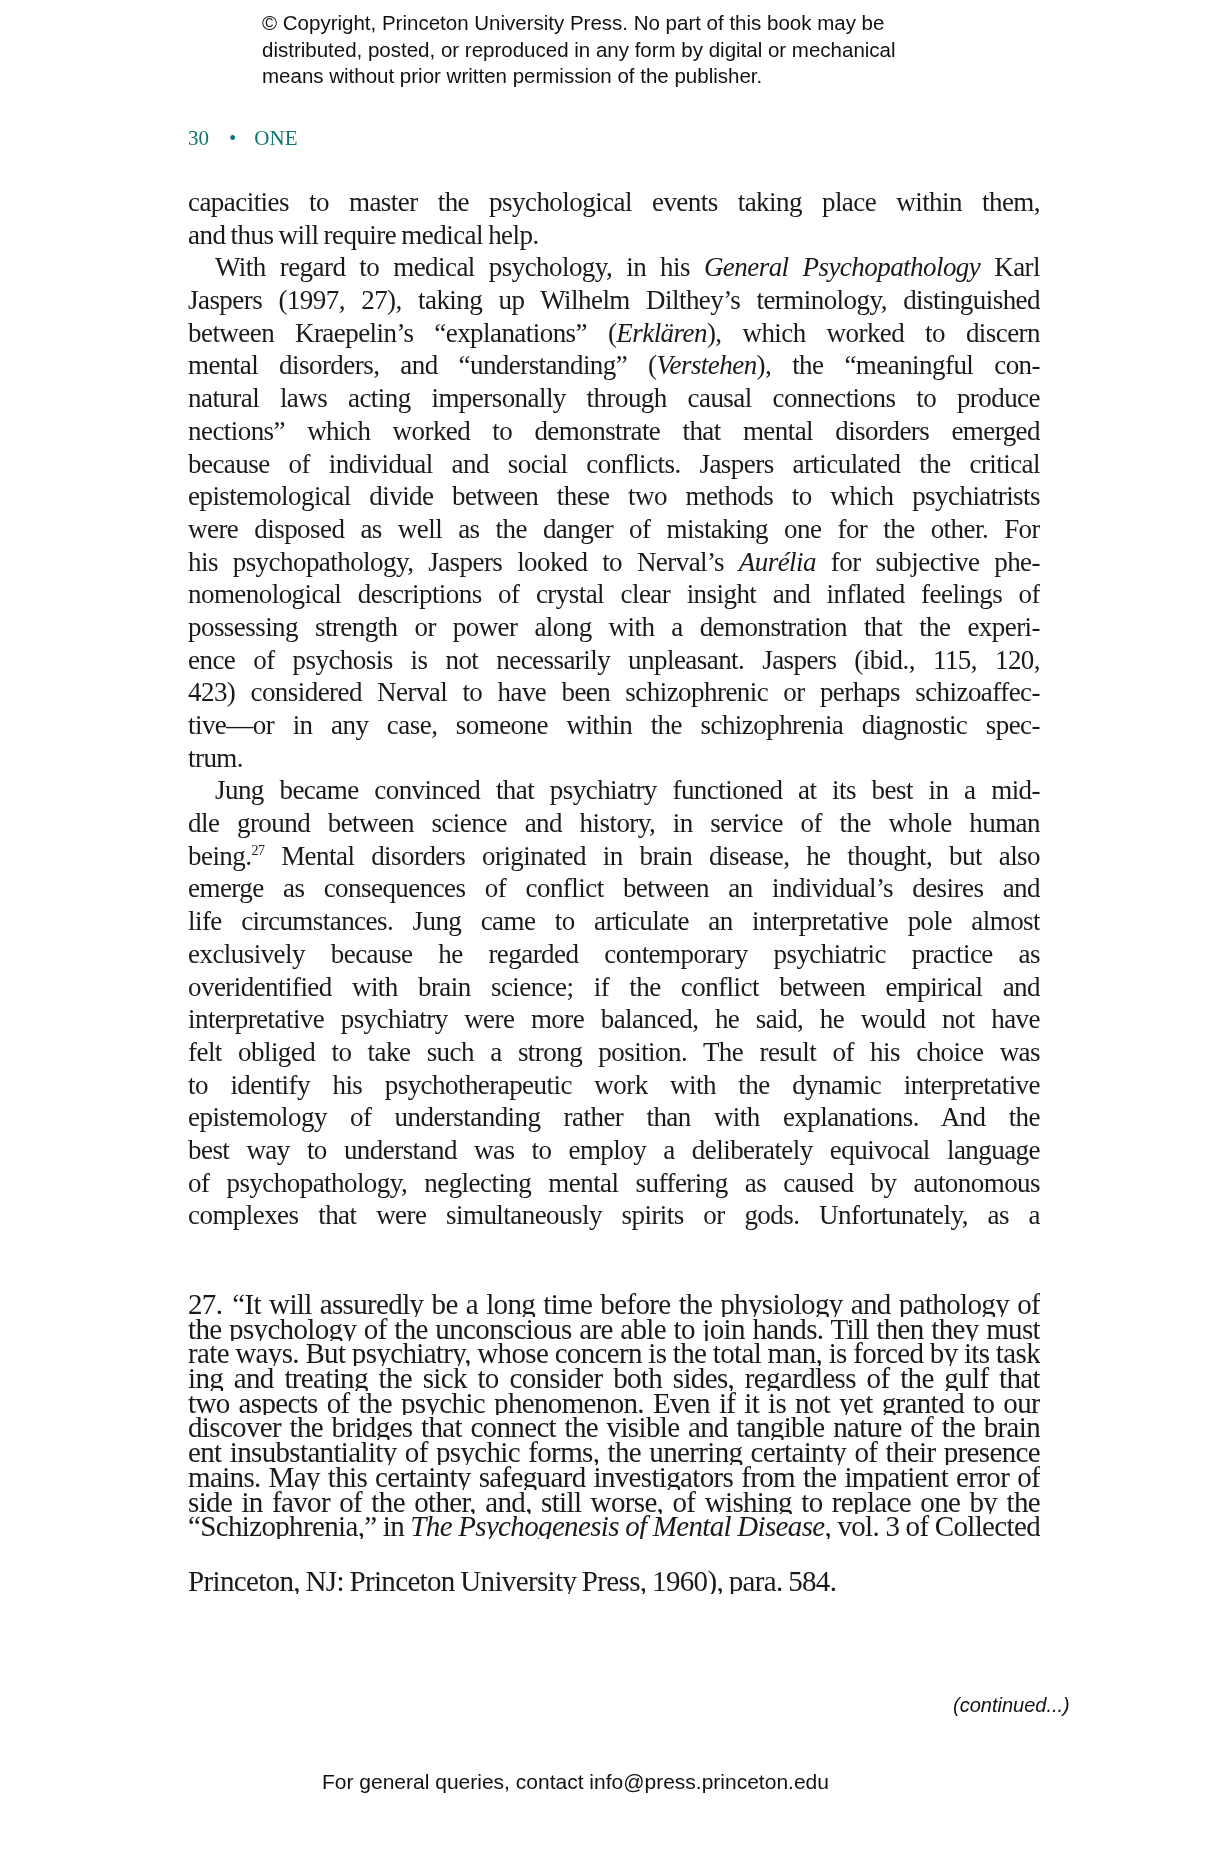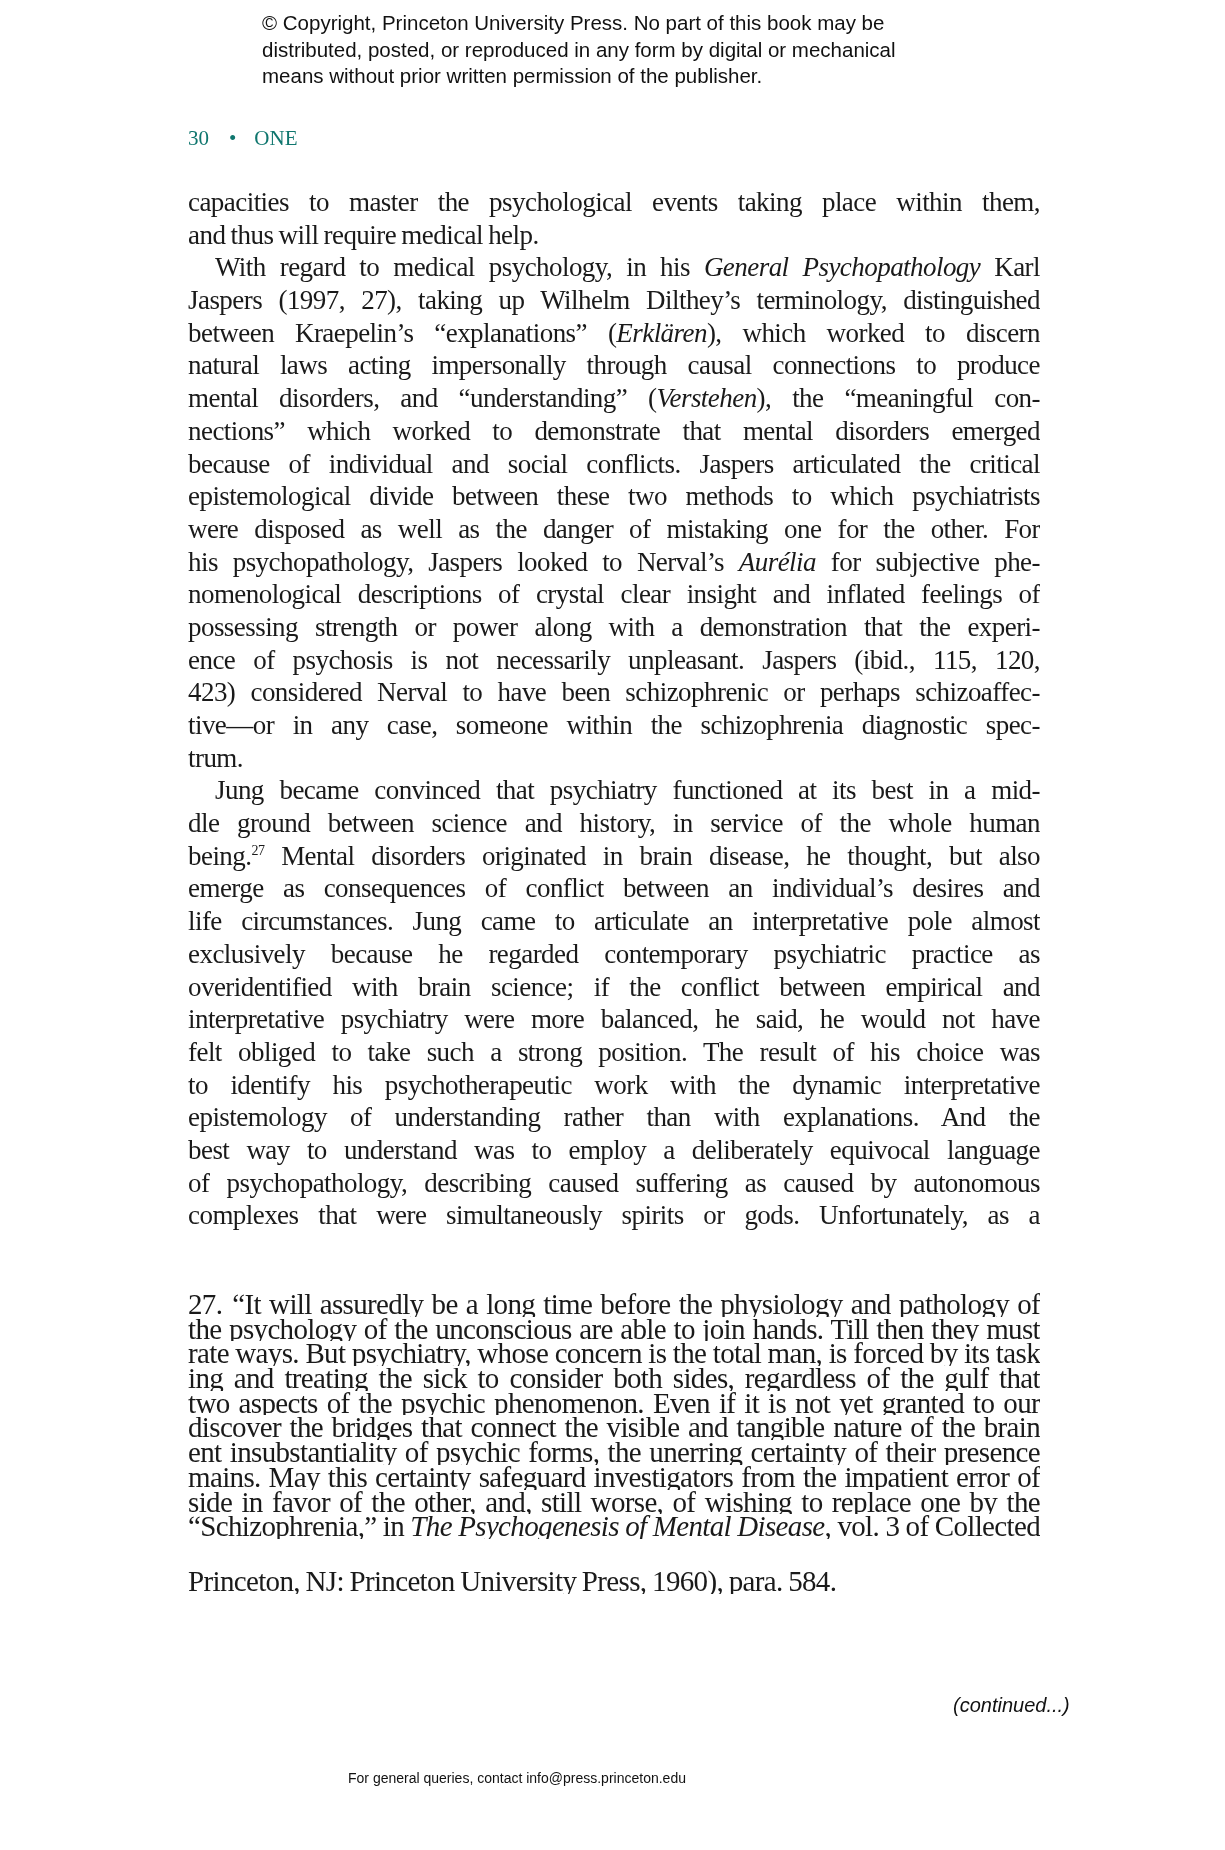--- a/index.html
+++ b/index.html
@@ -21,43 +21,43 @@
 
   #footnote { left: 188px; top: 1292px; width: 852px; font-size: 29px; line-height: 24.7px; }
   .fl { display: block; height: 24.7px; text-align: justify; text-align-last: justify; overflow: hidden; letter-spacing: -0.65px; word-spacing: -1px; }
   .fl.last { text-align-last: left; margin-top: 30px; }
   .fn-num { display: inline-block; margin-right: 10px; }
 
   sup { font-size: 14px; line-height: 0; vertical-align: 10px; }
   i { font-style: italic; }
 
   #continued { left: 953px; top: 1694px; font-size: 20px; font-style: italic; color: #111; white-space: nowrap; }
-  #footer { left: 348px; top: 1770px; font-size: 14px; color: #111; white-space: nowrap; }
+  #footer { left: 322px; top: 1770px; font-size: 21px; color: #111; white-space: nowrap; }
 </style>
 </head>
 <body>
 
 <div id="copyright" class="abs sans">
   <span class="cl">© Copyright, Princeton University Press. No part of this book may be</span>
   <span class="cl">distributed, posted, or reproduced in any form by digital or mechanical</span>
   <span class="cl">means without prior written permission of the publisher.</span>
 </div>
 
 <div id="running-head" class="abs serif">
   <span>30</span><span class="bullet">•</span><span>ONE</span>
 </div>
 
 <div id="body" class="abs serif">
     <span class="ln"><span>capacities to master the psychological events taking place within them,</span></span>
     <span class="ln last"><span>and thus will require medical help.</span></span>
     <span class="ln indent"><span>With regard to medical psychology, in his </span><i>General Psychopathology</i><span> Karl</span></span>
     <span class="ln"><span>Jaspers (1997, 27), taking up Wilhelm Dilthey’s terminology, distinguished</span></span>
     <span class="ln"><span>between Kraepelin’s “explanations” (</span><i>Erklären</i><span>), which worked to discern</span></span>
+    <span class="ln"><span>mental disorders, and “understanding” (</span><i>Verstehen</i><span>), the “meaningful con-</span></span>
     <span class="ln"><span>natural laws acting impersonally through causal connections to produce</span></span>
-    <span class="ln"><span>mental disorders, and “understanding” (</span><i>Verstehen</i><span>), the “meaningful con-</span></span>
     <span class="ln"><span>nections” which worked to demonstrate that mental disorders emerged</span></span>
     <span class="ln"><span>because of individual and social conflicts. Jaspers articulated the critical</span></span>
     <span class="ln"><span>epistemological divide between these two methods to which psychiatrists</span></span>
     <span class="ln"><span>were disposed as well as the danger of mistaking one for the other. For</span></span>
     <span class="ln"><span>his psychopathology, Jaspers looked to Nerval’s </span><i>Aurélia</i><span> for subjective phe-</span></span>
     <span class="ln"><span>nomenological descriptions of crystal clear insight and inflated feelings of</span></span>
     <span class="ln"><span>possessing strength or power along with a demonstration that the experi-</span></span>
     <span class="ln"><span>ence of psychosis is not necessarily unpleasant. Jaspers (ibid., 115, 120,</span></span>
     <span class="ln"><span>423) considered Nerval to have been schizophrenic or perhaps schizoaffec-</span></span>
     <span class="ln"><span>tive—or in any case, someone within the schizophrenia diagnostic spec-</span></span>
@@ -67,21 +67,21 @@
     <span class="ln"><span>being.</span><sup>27</sup><span> Mental disorders originated in brain disease, he thought, but also</span></span>
     <span class="ln"><span>emerge as consequences of conflict between an individual’s desires and</span></span>
     <span class="ln"><span>life circumstances. Jung came to articulate an interpretative pole almost</span></span>
     <span class="ln"><span>exclusively because he regarded contemporary psychiatric practice as</span></span>
     <span class="ln"><span>overidentified with brain science; if the conflict between empirical and</span></span>
     <span class="ln"><span>interpretative psychiatry were more balanced, he said, he would not have</span></span>
     <span class="ln"><span>felt obliged to take such a strong position. The result of his choice was</span></span>
     <span class="ln"><span>to identify his psychotherapeutic work with the dynamic interpretative</span></span>
     <span class="ln"><span>epistemology of understanding rather than with explanations. And the</span></span>
     <span class="ln"><span>best way to understand was to employ a deliberately equivocal language</span></span>
-    <span class="ln"><span>of psychopathology, describing caused suffering as caused by autonomous</span></span>
+    <span class="ln"><span>of psychopathology, neglecting mental suffering as caused by autonomous</span></span>
     <span class="ln"><span>complexes that were simultaneously spirits or gods. Unfortunately, as a</span></span>
   </div>
 
 <div id="footnote" class="abs serif">
     <span class="fl"><span class="fn-num">27.</span><span>“It will assuredly be a long time before the physiology and pathology of the brain and</span></span>
     <span class="fl"><span>the psychology of the unconscious are able to join hands. Till then they must go their sepa-</span></span>
     <span class="fl"><span>rate ways. But psychiatry, whose concern is the total man, is forced by its task of understand-</span></span>
     <span class="fl"><span>ing and treating the sick to consider both sides, regardless of the gulf that yawns between the</span></span>
     <span class="fl"><span>two aspects of the psychic phenomenon. Even if it is not yet granted to our present insight to</span></span>
     <span class="fl"><span>discover the bridges that connect the visible and tangible nature of the brain with the appar-</span></span>

